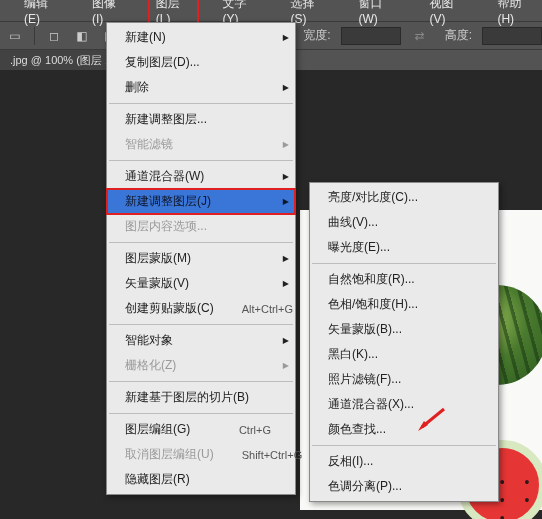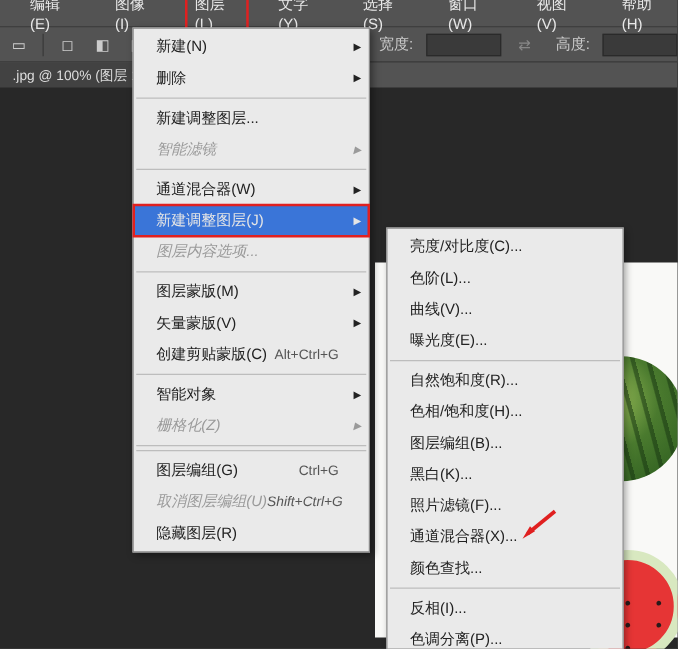--- a/index.html
+++ b/index.html
@@ -139,23 +139,23 @@
     }
     .dropdown .item {
       padding: 4px 24px 4px 18px;
       display: flex;
       justify-content: space-between;
       align-items: center;
       white-space: nowrap;
       cursor: default;
       position: relative;
     }
-    .dropdown .item .shortcut { color: #555; font-size: 11px; }
-    .dropdown .item.disabled { color: #9a9a9a; font-style: italic; }
-    .dropdown .item.hovered { background: #3a75d8; color: #e5e5e5; }
+    .dropdown .item .shortcut { color: #555; margin-left: 28px; font-size: 11px; }
+    .dropdown .item.disabled { color: #9a9a9a; }
+    .dropdown .item.hovered { background: #3a75d8; color: #0f172a; }
     .dropdown .item.red-box { outline: 2px solid #e02020; outline-offset: -1px; }
     .dropdown .item.has-sub::after {
       content: "▶";
       font-size: 8px;
       position: absolute;
       right: 6px;
       color: inherit;
     }
     .dropdown .item.disabled.has-sub::after { color: #9a9a9a; }
     .dropdown .sep-line {
@@ -211,20 +211,23 @@
 <div class="canvas-area">
   <div class="white-canvas"></div>
   <div class="watermelon1"></div>
   <div class="watermelon-slice"></div>
 </div>
 
 <div class="dropdown main-dropdown" id="layer-menu">
     <div class="item has-sub">
       <span>新建(N)</span>
     </div>
+    <div class="item">
+      <span>复制图层(D)...</span>
+    </div>
     <div class="item has-sub">
       <span>删除</span>
     </div>
     <div class="sep-line"></div>
     <div class="item">
       <span>新建调整图层...</span>
     </div>
     <div class="item disabled has-sub">
       <span>智能滤镜</span>
     </div>
@@ -250,55 +253,55 @@
       <span class="shortcut">Alt+Ctrl+G</span>
     </div>
     <div class="sep-line"></div>
     <div class="item has-sub">
       <span>智能对象</span>
     </div>
     <div class="item disabled has-sub">
       <span>栅格化(Z)</span>
     </div>
     <div class="sep-line"></div>
+    <div class="item">
+      <span>新建基于图层的切片(B)</span>
+    </div>
     <div class="sep-line"></div>
     <div class="item">
       <span>图层编组(G)</span>
       <span class="shortcut">Ctrl+G</span>
     </div>
     <div class="item disabled">
       <span>取消图层编组(U)</span>
       <span class="shortcut">Shift+Ctrl+G</span>
     </div>
     <div class="item">
       <span>隐藏图层(R)</span>
     </div>
   </div>
 <div class="dropdown sub-dropdown" id="sub-menu">
     <div class="item">
       <span>亮度/对比度(C)...</span>
     </div>
     <div class="item">
-      <span>色阶(L)...</span>
-    </div>
-    <div class="item">
       <span>曲线(V)...</span>
     </div>
     <div class="item">
       <span>曝光度(E)...</span>
     </div>
     <div class="sep-line"></div>
     <div class="item">
       <span>自然饱和度(R)...</span>
     </div>
     <div class="item">
       <span>色相/饱和度(H)...</span>
     </div>
     <div class="item">
-      <span>图层编组(B)...</span>
+      <span>矢量蒙版(B)...</span>
     </div>
     <div class="item">
       <span>黑白(K)...</span>
     </div>
     <div class="item">
       <span>照片滤镜(F)...</span>
     </div>
     <div class="item">
       <span>通道混合器(X)...</span>
     </div>

